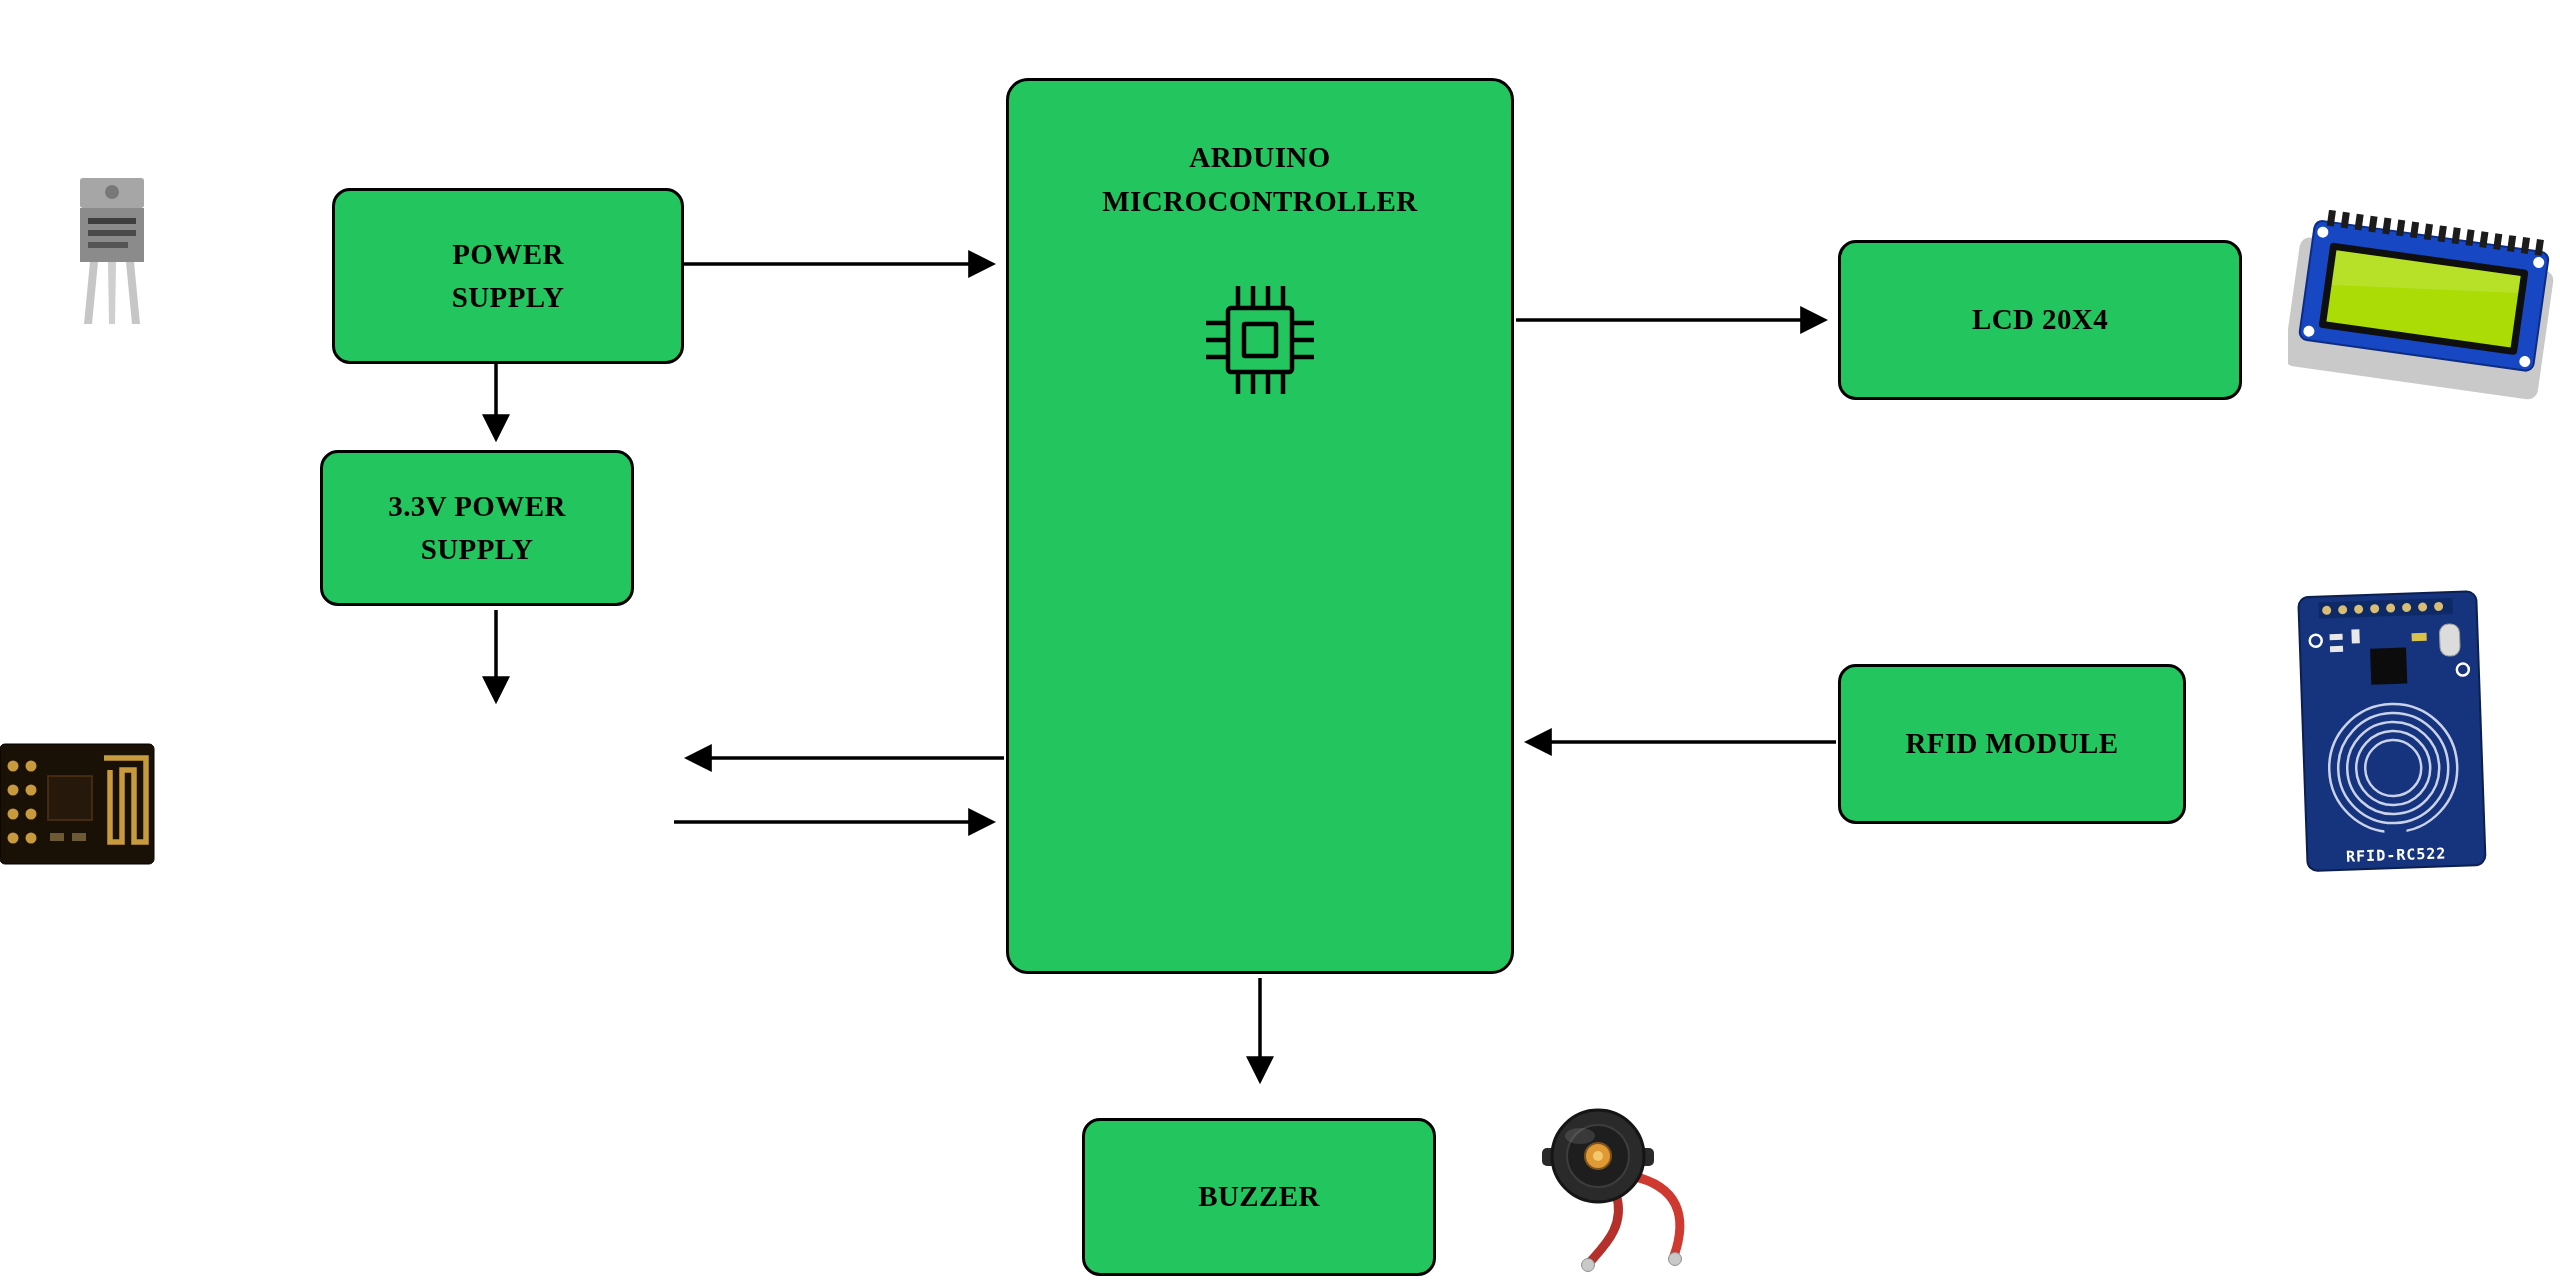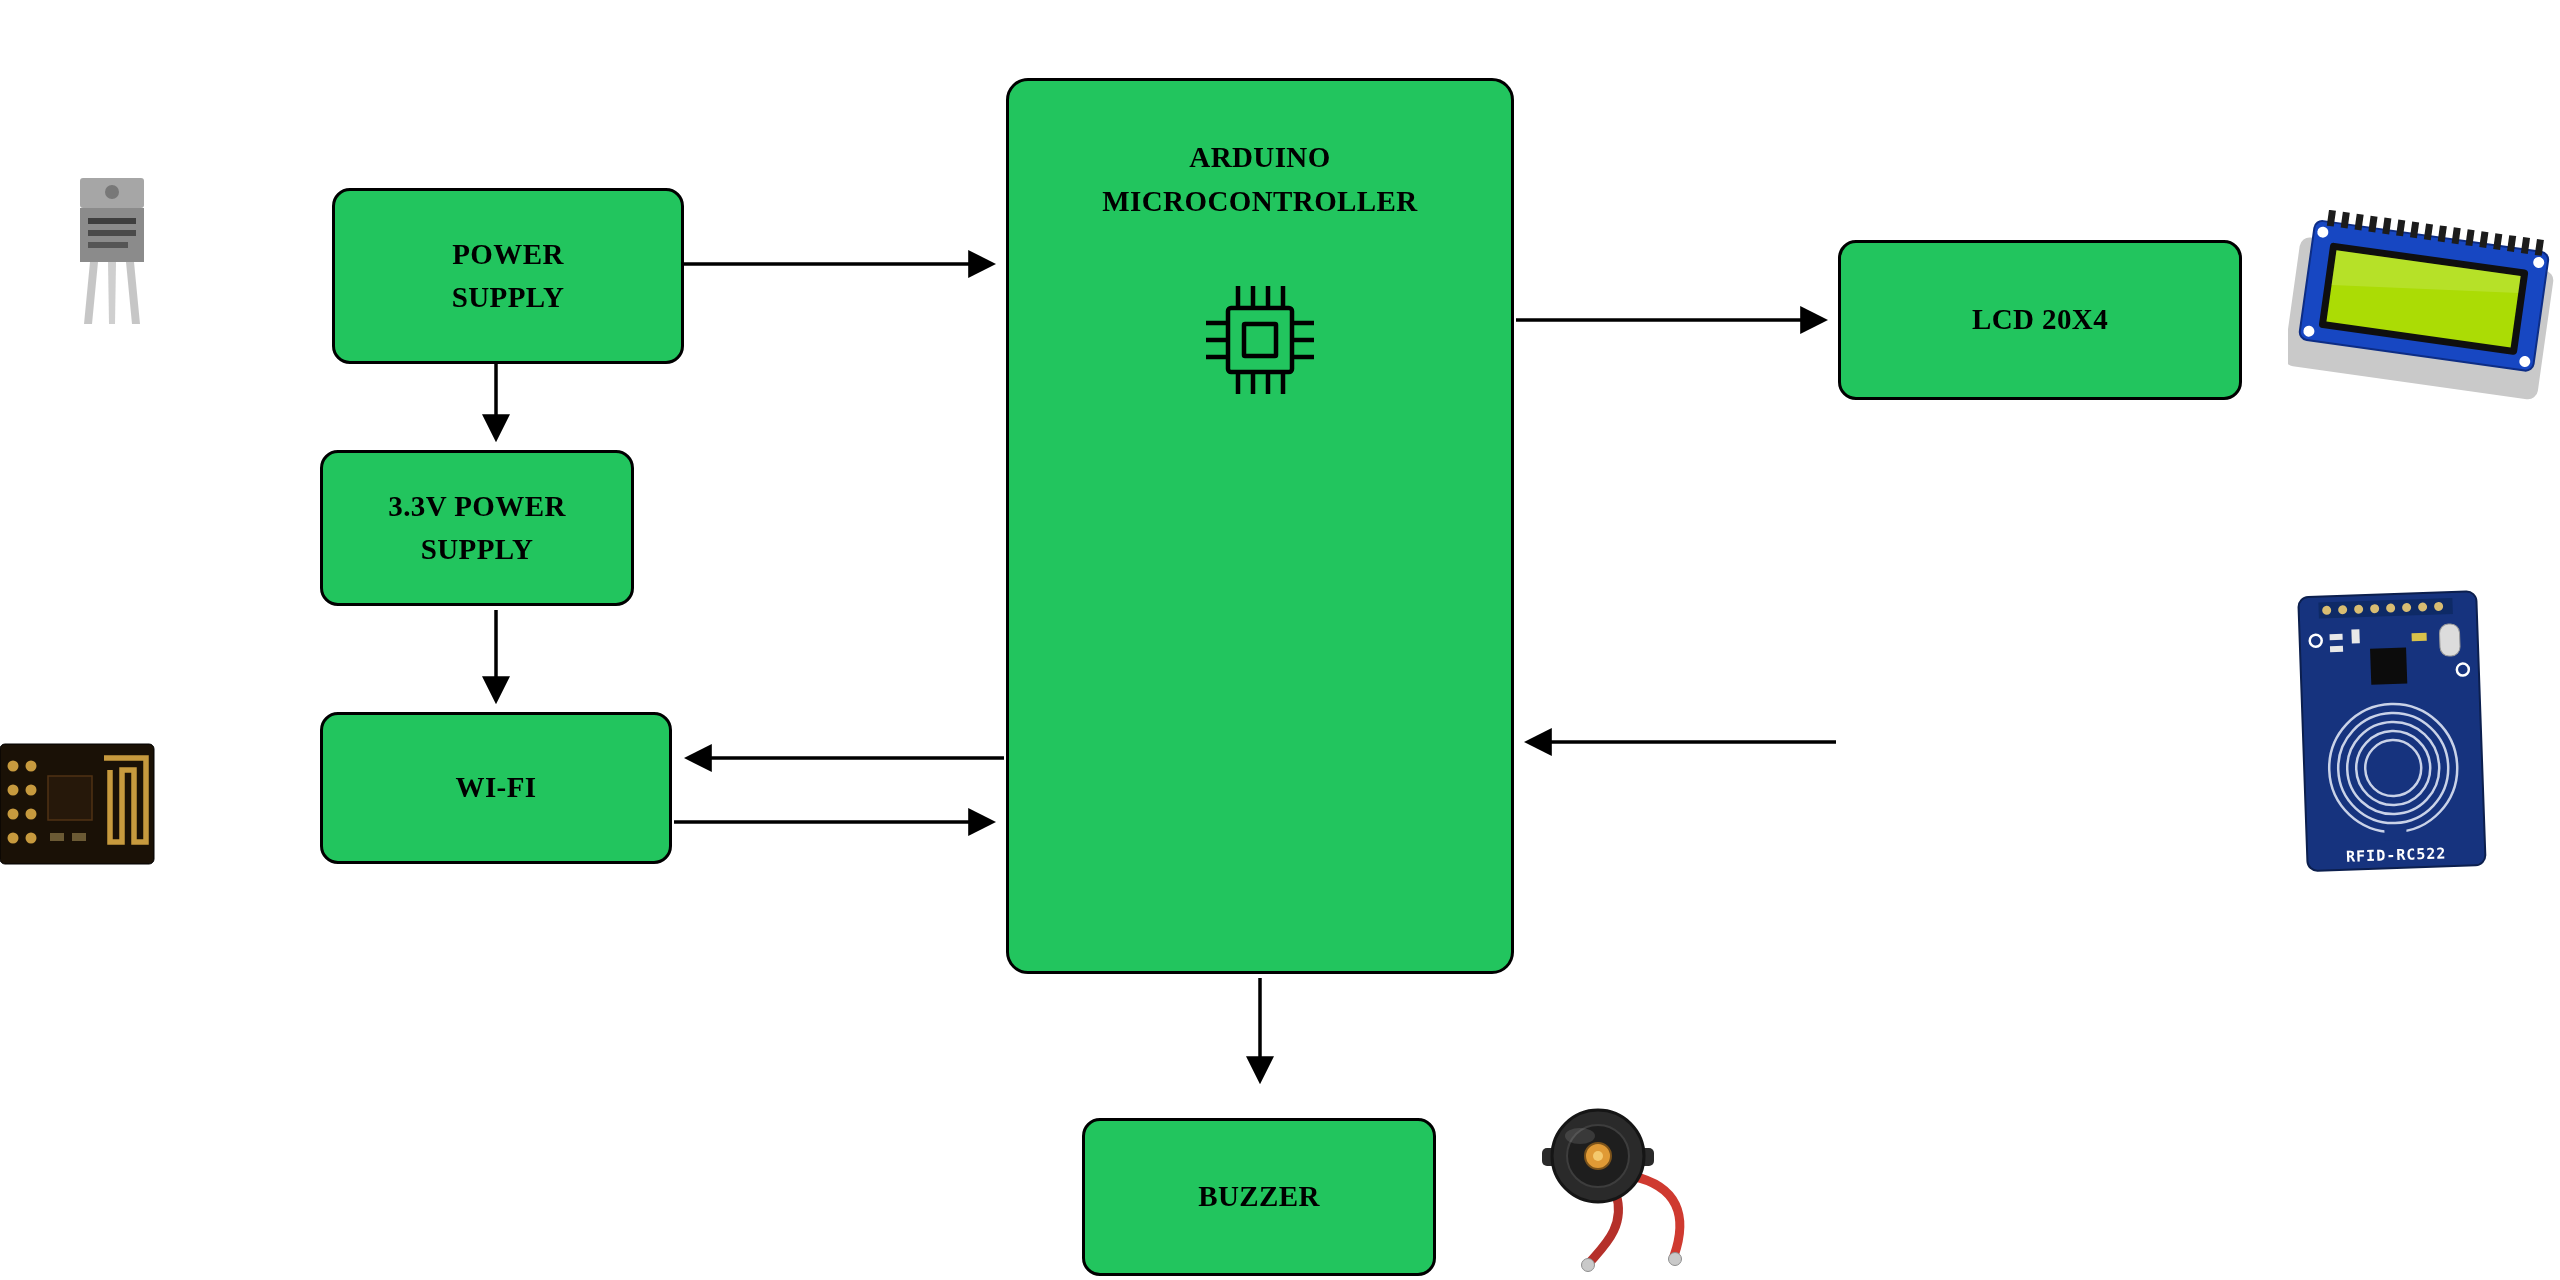--- a/index.html
+++ b/index.html
@@ -76,23 +76,20 @@
   <div class="node" style="left:332px; top:188px; width:352px; height:176px;">
     <span class="nlabel">POWER
 SUPPLY</span>
   </div>
 
   <div class="node" style="left:320px; top:450px; width:314px; height:156px;">
     <span class="nlabel">3.3V POWER
 SUPPLY</span>
   </div>
 
-  <div class="node" style="left:320px; top:712px; width:352px; height:152px;">
-    <span class="nlabel">WI-FI</span>
-  </div>
 
   <div class="node big" style="left:1006px; top:78px; width:508px; height:896px; align-items:flex-start;">
     <div class="ainner" style="width:100%;">
       <span class="nlabel">ARDUINO
 MICROCONTROLLER</span>
       <svg class="chip-icon" width="150" height="150" viewBox="0 0 150 150" xmlns="http://www.w3.org/2000/svg">
         <g stroke="#000" stroke-width="4.5" fill="none">
 
           <line x1="53" y1="21" x2="53" y2="43"></line>
           <line x1="68" y1="21" x2="68" y2="43"></line>
@@ -115,20 +112,23 @@
           <rect x="59" y="59" width="32" height="32" rx="1"></rect>
         </g>
       </svg>
     </div>
   </div>
 
   <div class="node" style="left:1838px; top:240px; width:404px; height:160px;">
     <span class="nlabel">LCD 20X4</span>
   </div>
 
+  <div class="node" style="left:1838px; top:664px; width:348px; height:160px;">
+    <span class="nlabel">RFID MODULE</span>
+  </div>
 
   <div class="node" style="left:1082px; top:1092px; width:354px; height:158px;margin-top:26px;">
     <span class="nlabel">BUZZER</span>
   </div>
 
   <div class="illus" style="left:62px; top:172px; width:100px; height:165px;">
     <svg width="100" height="165" viewBox="0 0 100 165" xmlns="http://www.w3.org/2000/svg">
       <rect x="18" y="6" width="64" height="30" rx="3" fill="#a6a6a6"></rect>
       <circle cx="50" cy="20" r="7" fill="#787878"></circle>
       <rect x="18" y="36" width="64" height="54" fill="#8b8b8b"></rect>

